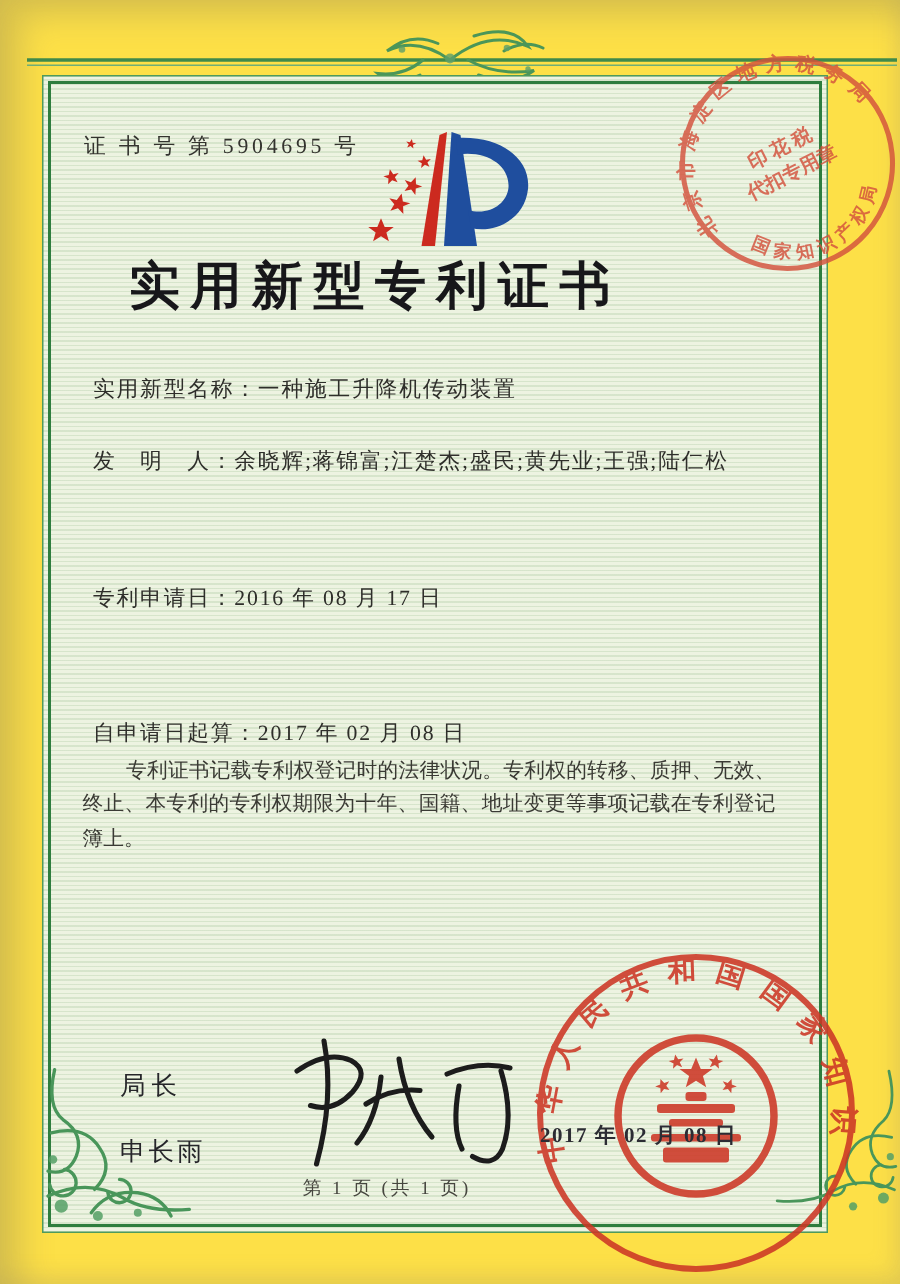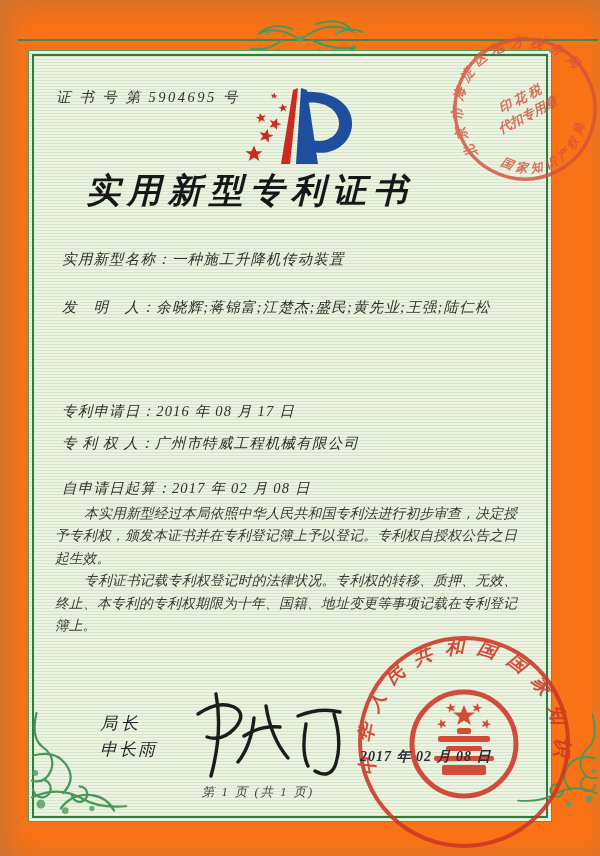--- a/index.html
+++ b/index.html
@@ -4,23 +4,22 @@
 <style>
   * { margin:0; padding:0; box-sizing:border-box; }
   html,body { width:600px; height:856px; }
   body {
     font-family:"Liberation Serif","DejaVu Serif",serif;
     background:#efe9da;
     position:relative; overflow:hidden;
   }
   .scan {
     position:absolute; inset:0;
-    background:#f97316;
+    background:#fde047;
     box-shadow: inset 14px 10px 22px rgba(120,110,90,.28), inset -4px -6px 14px rgba(150,140,115,.18);
-    font-style: italic;
   }
   
   .top-ornament { position:absolute; left:0; top:8px; width:600px; height:60px; }
   
   .guilloche {
     position:absolute; left:28px; top:50px; width:524px; height:772px;
     background:
       repeating-linear-gradient(180deg, rgba(104,158,96,.17) 0 1px, rgba(0,0,0,0) 1px 3px),
       #edf3e1;
   }
@@ -39,29 +38,29 @@
   .logo { position:absolute; left:238px; top:84px; width:126px; height:92px; }
   .title {
     position:absolute; left:0; top:168px; width:488px;
     text-align:center; font-size:34px; font-weight:bold;
     letter-spacing:7px; color:#17171a;padding-left:12px;
   }
   .field-row {
     position:absolute; left:62px; width:470px;
     font-size:14.5px; letter-spacing:1.2px; color:#2e2e2a; white-space:nowrap;
   }
-  .r0{top:250px}.r1{top:298px}.r2{top:344px}.r3{top:402px}.r4{top:434px}.r5{top:479px}
+  .r0{top:250px}.r1{top:298px}.r2{top:344px}.r3{top:389px}.r4{top:434px}.r5{top:479px}
   .body-text {
     position:absolute; left:55px; top:503px; width:462px;
     font-size:13.8px; line-height:22.4px; color:#3a3a34;
     text-align:justify;
   }
   .body-text p { text-indent:2.1em; }
-  .director { position:absolute; left:100px; top:712px; font-size:17px; letter-spacing:4px; color:#26262a; }
-  .director .name { display:block; margin-top:3px; letter-spacing:2px; }
+  .director { position:absolute; left:80px; top:712px; font-size:17px; letter-spacing:4px; color:#26262a; }
+  .director .name { display:block; margin-top:21px; letter-spacing:2px; }
   .signature { position:absolute; left:178px; top:686px; width:172px; height:98px; }
   .big-seal { position:absolute; left:354px; top:632px; width:220px; height:220px; opacity:.88; }
   .seal-date {
     position:absolute; left:360px; top:748px; font-size:14px; letter-spacing:1px;
     color:#2c2c34; font-weight:bold; white-space:nowrap;
   }
   .tax-seal {
     position:absolute; left:450px; top:34px; width:150px; height:150px;
     transform:rotate(-27deg); opacity:.82;
   }
@@ -155,29 +154,25 @@
 
   <div class="field-row r0">
     <span>实用新型名称：</span><span>一种施工升降机传动装置</span>
   </div>
   <div class="field-row r1">
     <span>发　明　人：</span><span>余晓辉;蒋锦富;江楚杰;盛民;黄先业;王强;陆仁松</span>
   </div>
   <div class="field-row r3">
     <span>专利申请日：</span><span>2016 年 08 月 17 日</span>
   </div>
-  <div class="field-row r4">
-    <span>专 利 权 人：</span><span>广州市特威工程机械有限公司</span>
-  </div>
   <div class="field-row r5">
     <span>自申请日起算：</span><span>2017 年 02 月 08 日</span>
   </div>
 
   <div class="body-text">
-    <p>本实用新型经过本局依照中华人民共和国专利法进行初步审查，决定授予专利权，颁发本证书并在专利登记簿上予以登记。专利权自授权公告之日起生效。</p>
     <p>专利证书记载专利权登记时的法律状况。专利权的转移、质押、无效、终止、本专利的专利权期限为十年、国籍、地址变更等事项记载在专利登记簿上。</p>
   </div>
 
   <div class="director">
     <span>局长</span>
     <span class="name">申长雨</span>
   </div>
 
   <svg class="signature" viewBox="0 0 172 98">
     <g stroke="#1c1c1c" stroke-width="3.4" fill="none" stroke-linecap="round" stroke-linejoin="round">

